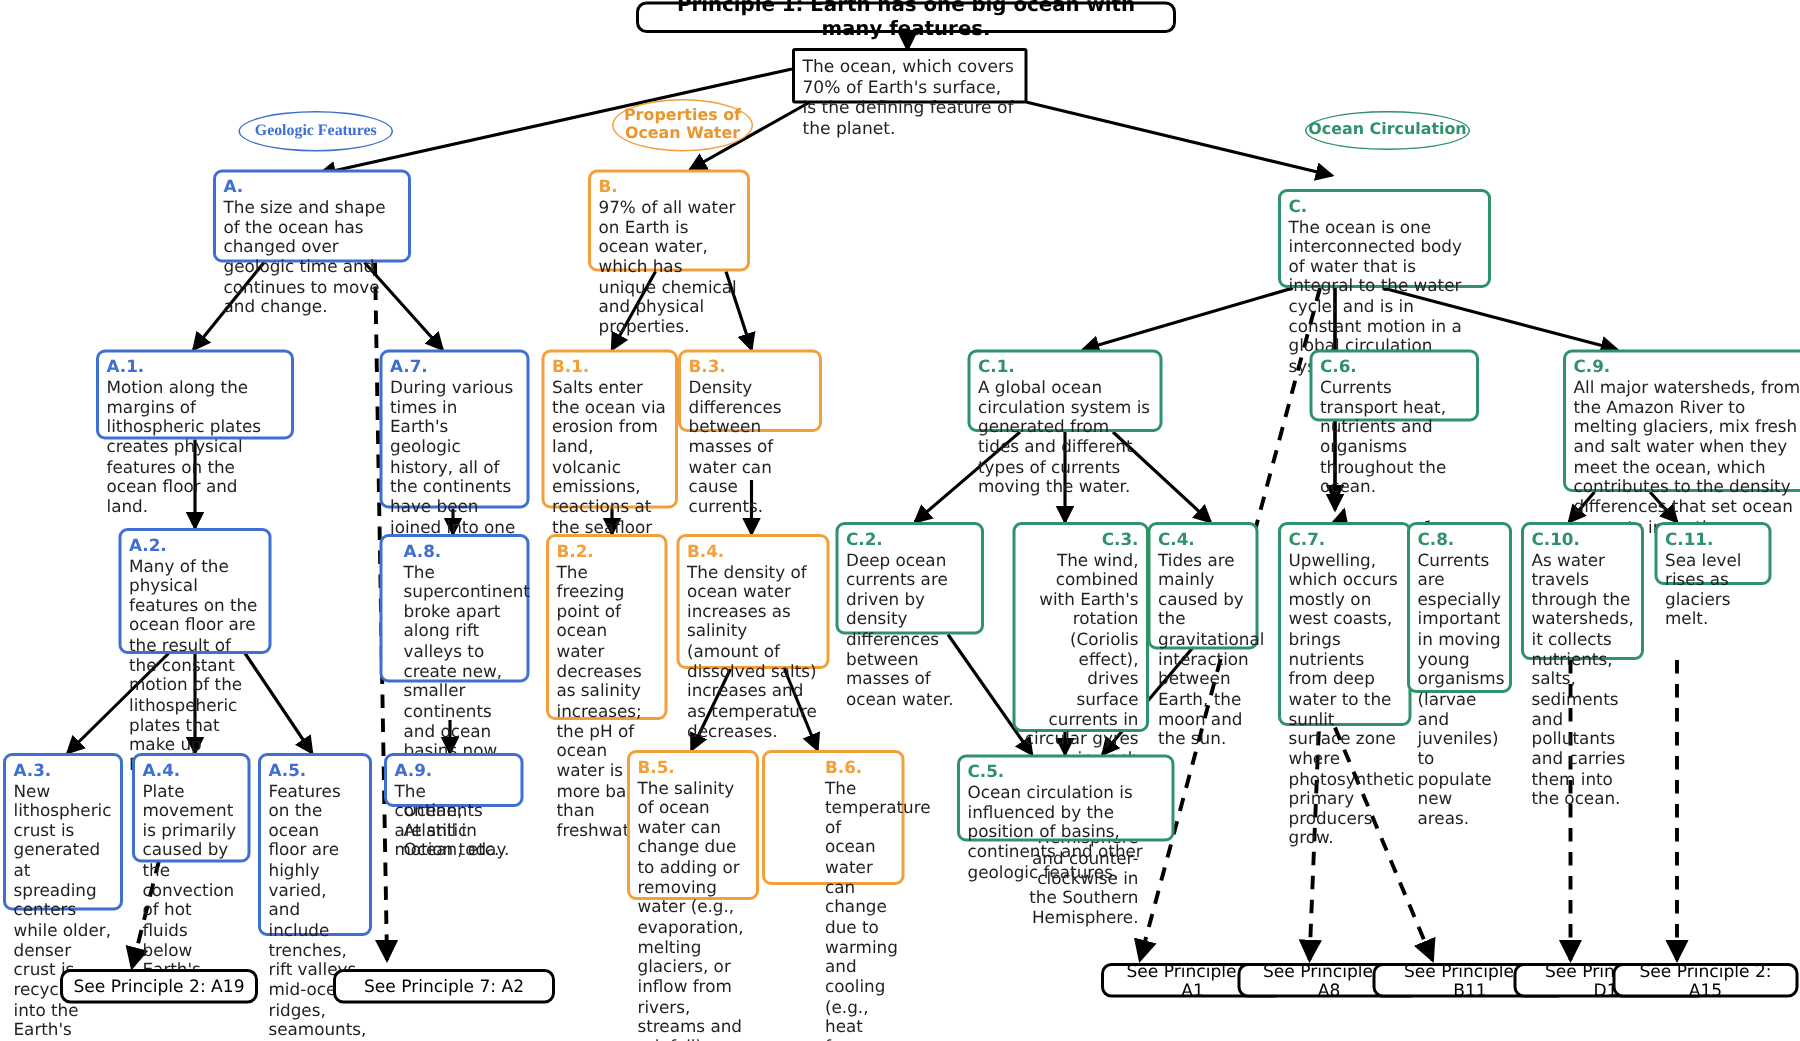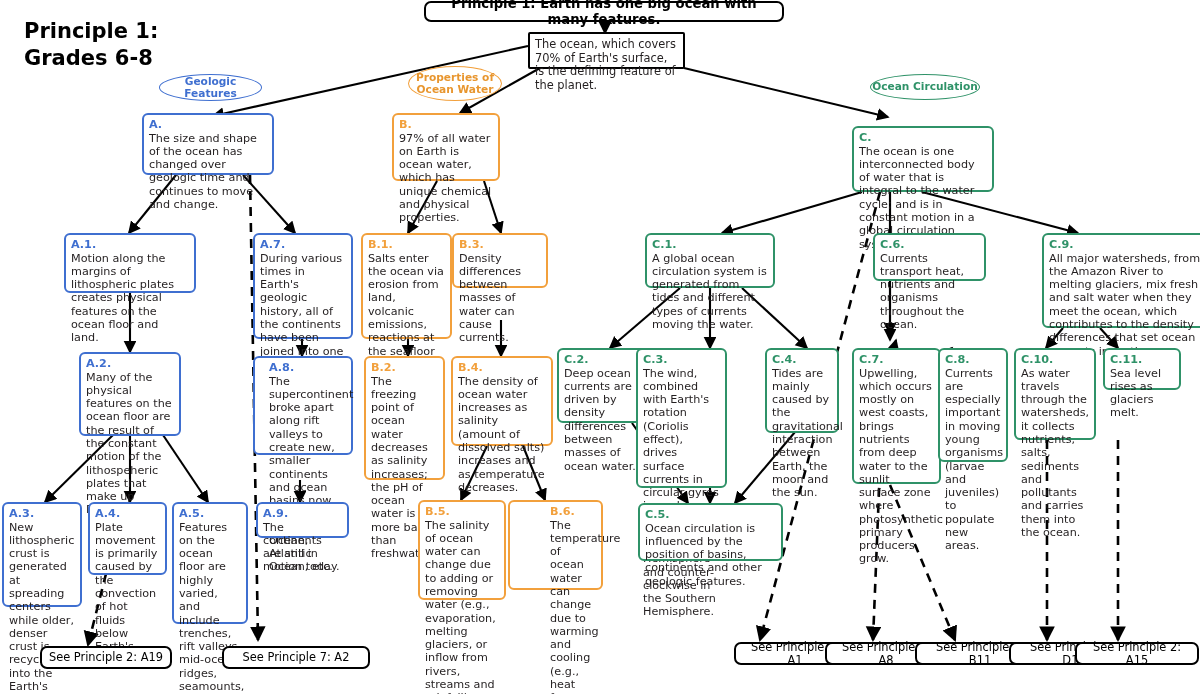--- a/index.html
+++ b/index.html
@@ -47,21 +47,21 @@
   .green{border-color:#2f9268;}
   .green .code{color:#2f9268;}
 
   
   .oval{
     position:absolute;box-sizing:border-box;background:#fff;
     border-width:1.8px;border-style:solid;border-radius:50%;
     display:flex;align-items:center;justify-content:center;
     text-align:center;font-weight:bold;font-size:10.6px;line-height:1.12;
   }
-  .oval.blue{border-color:#3f6fd0;color:#3f6fd0;}
+  .oval.blue{border-color:#3f6fd0;color:#3f6fd0;font-family:Liberation Serif, serif;}
   .oval.orange{border-color:#f2a03c;color:#e8962f;}
   .oval.green{border-color:#2f9268;color:#2f9268;}
 
   
   #page-title{
     position:absolute;left:24px;top:18px;
     font-weight:bold;font-size:21px;line-height:1.3;color:#000;
     white-space:pre-line;letter-spacing:0px;
   }
 </style>
@@ -150,22 +150,20 @@
       <path d="M250,175 L258,640"></path>
       <path d="M110,558 L88,645"></path>
       <path d="M880,192 L760,640"></path>
       <path d="M883,392 L873,640"></path>
       <path d="M890,485 L955,640"></path>
       <path d="M1047,440 L1047,640"></path>
       <path d="M1118,440 L1118,640"></path>
     </g>
   </svg>
 
-  <div id="page-title">Principle 1:
-Grades 6-8</div>
 
   <div class="node title-box" style="left:424px;top:1px;width:360px;height:21px;">Principle 1: Earth has one big ocean with many features.</div>
 
   <div class="node plain-box" style="left:528px;top:32px;width:157px;height:37px;">The ocean, which covers 70% of Earth's surface, is the defining feature of the planet.</div>
 
   <div class="oval blue" style="left:159px;top:74px;width:103px;height:27px;">Geologic Features</div>
 
   <div class="oval orange" style="left:408px;top:66px;width:94px;height:35px;white-space:pre-line;">Properties of
 Ocean Water</div>
 
@@ -259,21 +257,21 @@
   <div class="node cbox green" style="left:645px;top:233px;width:130px;height:55px;">
     <span class="code">C.1.</span>
     <span class="body">A global ocean circulation system is generated from tides and different types of currents moving the water.</span>
   </div>
 
   <div class="node cbox green" style="left:557px;top:348px;width:99px;height:75px;">
     <span class="code">C.2.</span>
     <span class="body">Deep ocean currents are driven by density differences between masses of ocean water.</span>
   </div>
 
-  <div class="node cbox green" style="left:636px;top:348px;width:91px;height:140px;">
+  <div class="node cbox green" style="left:675px;top:348px;width:91px;height:140px;text-align:right;">
     <span class="code">C.3.</span>
     <span class="body">The wind, combined with Earth's rotation (Coriolis effect), drives surface currents in circular gyres in each ocean basin; clockwise in the Northern Hemisphere and counter-clockwise in the Southern Hemisphere.</span>
   </div>
 
   <div class="node cbox green" style="left:765px;top:348px;width:74px;height:85px;">
     <span class="code">C.4.</span>
     <span class="body">Tides are mainly caused by the gravitational interaction between Earth, the moon and the sun.</span>
   </div>
 
   <div class="node cbox green" style="left:638px;top:503px;width:145px;height:58px;">

